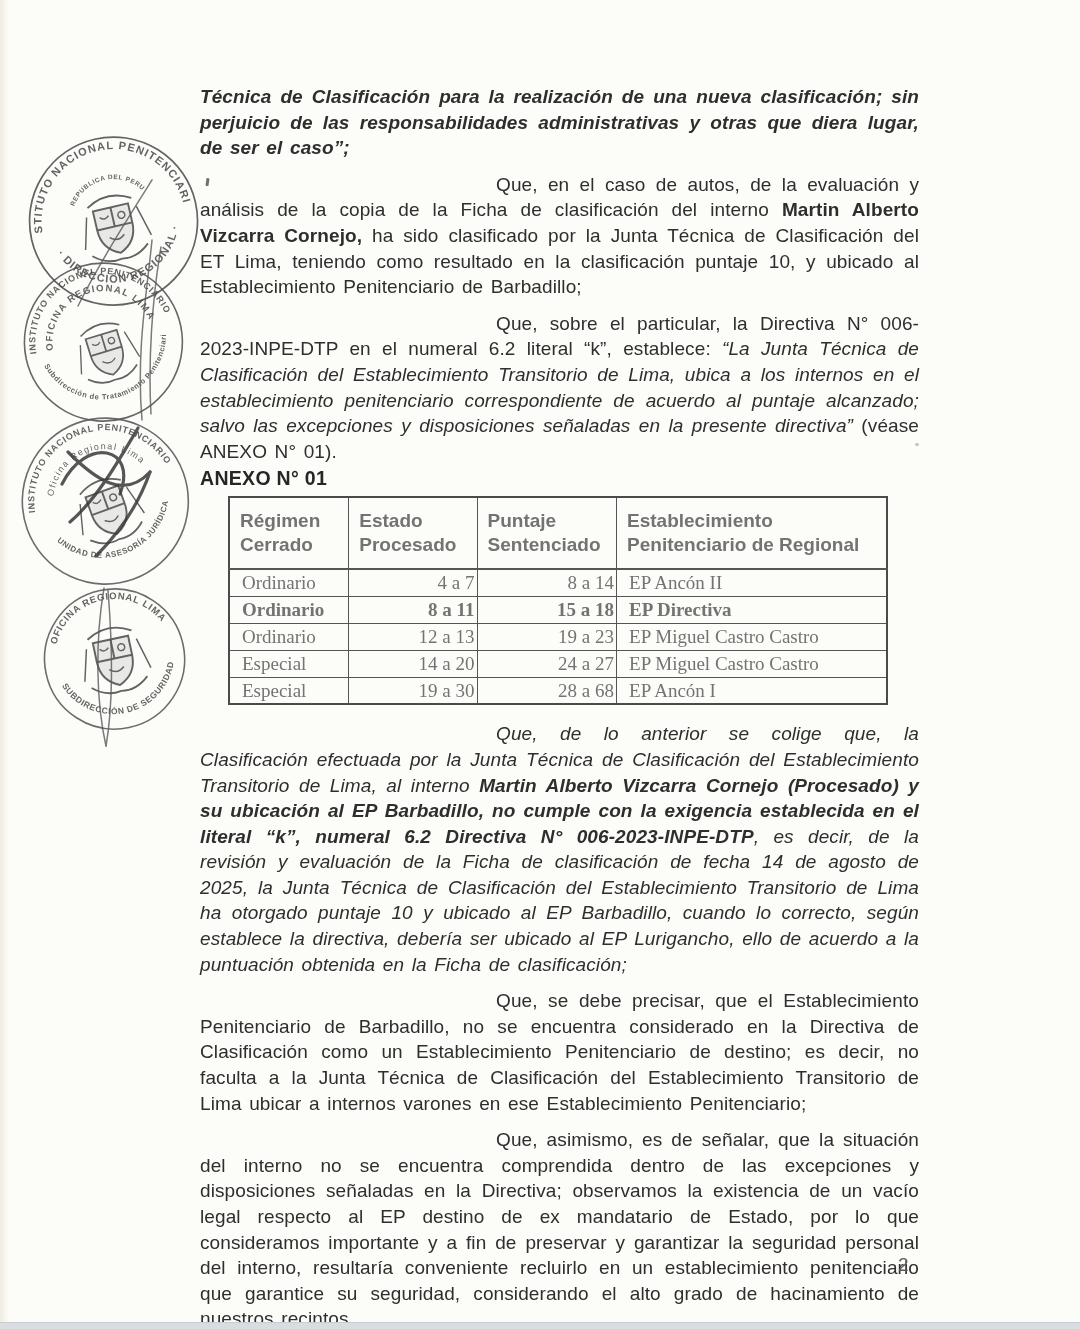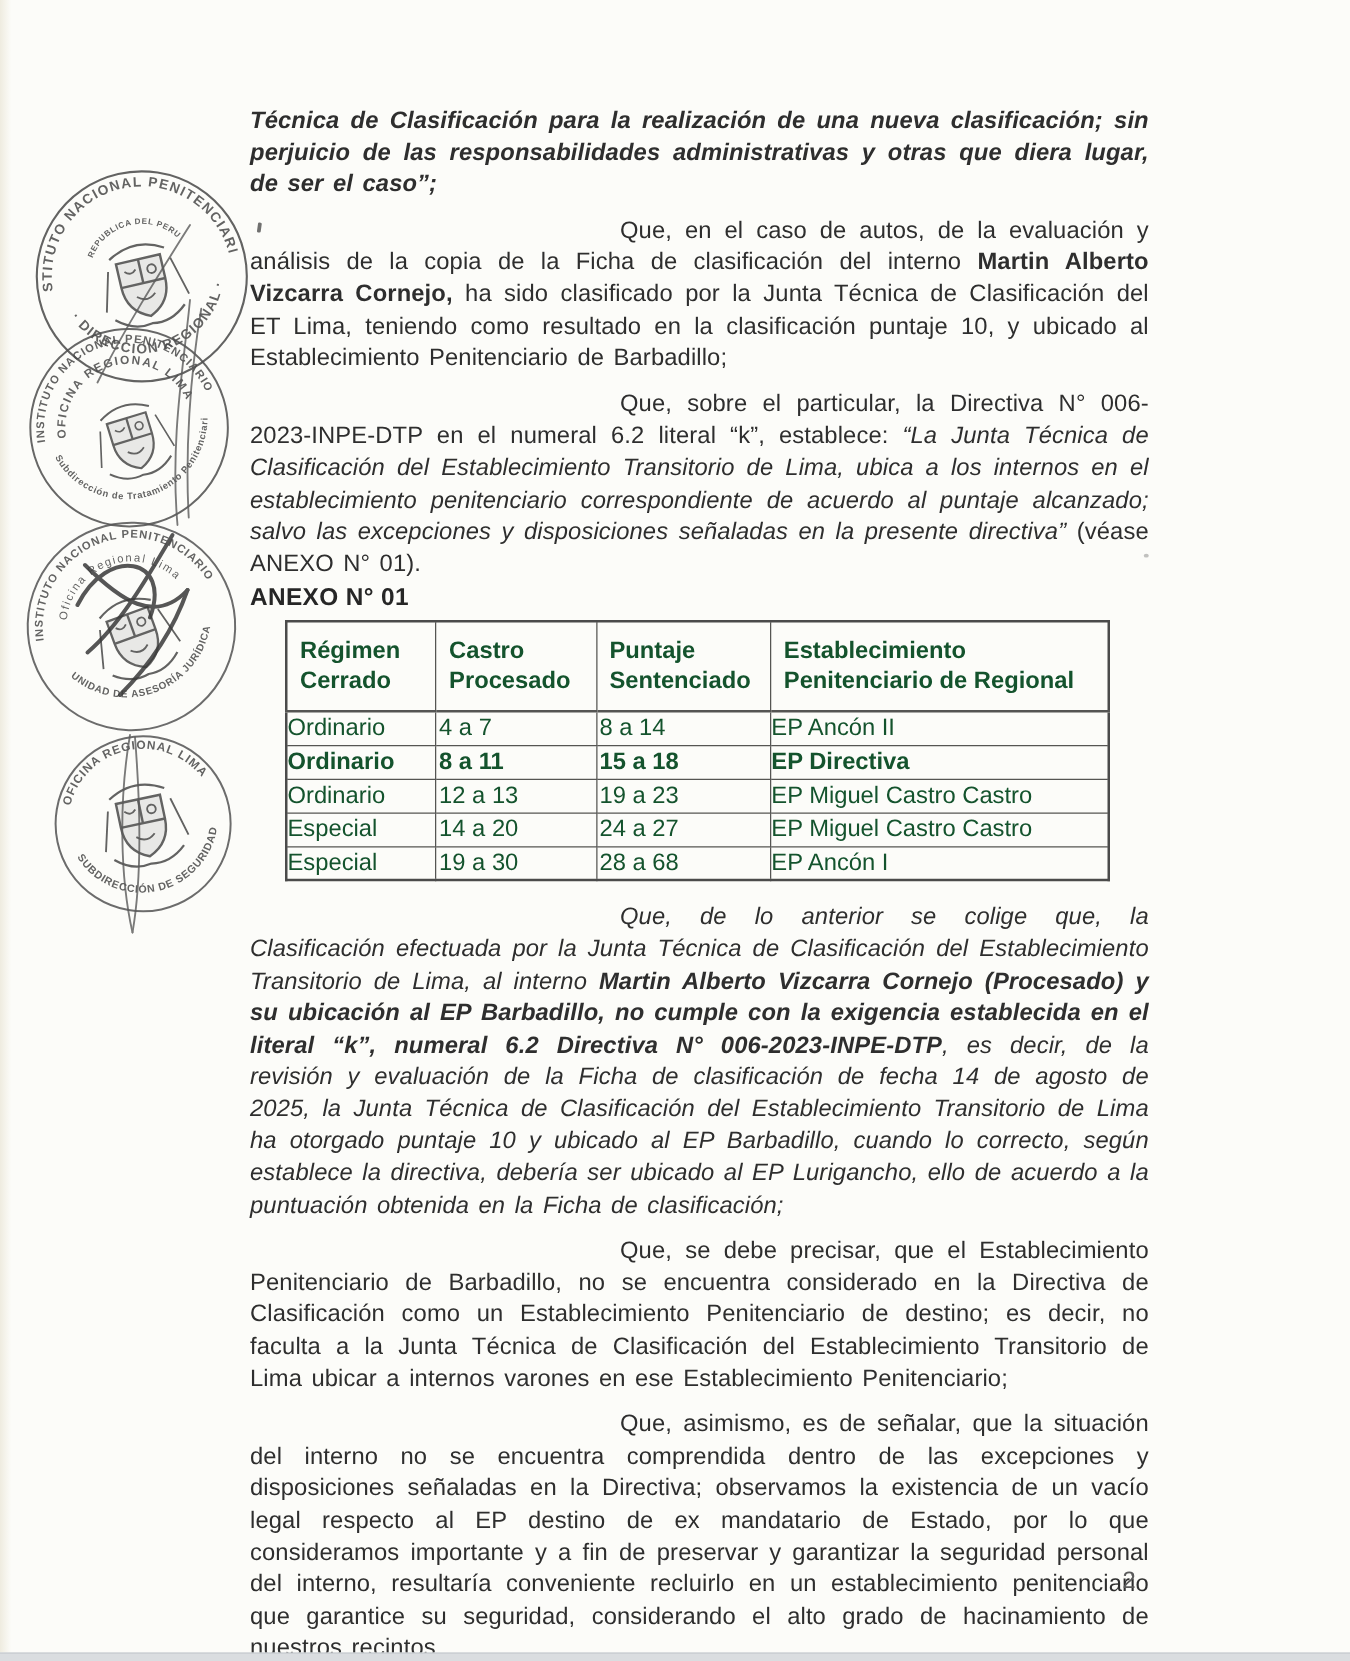--- a/index.html
+++ b/index.html
@@ -35,30 +35,30 @@
 
   .anexo-heading {
     margin-top:3px; text-align:left; font-size:19.5px; font-weight:bold;
     letter-spacing:.3px; color:#262626;
   }
 
   
   table.anexo {
     margin:6px 0 0 28px; width:660px; border-collapse:collapse;
     border:2.2px solid #4b4b4b; table-layout:fixed;
-    font-size:19px; color:#14532d; background:transparent;
+    font-size:19px; color:#737373; background:transparent;
   }
   table.anexo th, table.anexo td { border:1.6px solid #555553; }
   table.anexo th {
     height:72px; text-align:left; vertical-align:middle;
     padding:4px 6px 4px 10px; line-height:24px; font-weight:bold;
     border-bottom-width:2.4px;
   }
-  table.anexo td { height:27px; padding:1px 6px 1px 0; }
-  table.anexo td.num { text-align:left; padding-left:2px; padding-right:2px; }
+  table.anexo td { height:27px; padding:1px 6px 1px 12px;font-family:Liberation Serif, serif; }
+  table.anexo td.num { text-align:right; padding-left:2px; padding-right:2px; }
   tr.row-bold td { font-weight:bold; }
   .col-regimen { width:18.2%; } .col-proc { width:19.5%; }
   .col-sent { width:21.2%; } .col-est { width:41.1%; }
 
   .after-table { margin-top:16px;font-style:italic; }
 
   .page-number { position:absolute; left:898px; top:1254px; font-size:19px; color:#5a5a5a; }
 
   
   .stamp { position:absolute; opacity:.86; }
@@ -166,21 +166,21 @@
   <table class="anexo">
     <colgroup>
       <col class="col-regimen">
         <col class="col-proc">
         <col class="col-sent">
         <col class="col-est">
     </colgroup>
     <thead>
       <tr>
         <th>Régimen Cerrado</th>
-        <th>Castro Procesado</th>
+        <th>Estado Procesado</th>
         <th>Puntaje Sentenciado</th>
         <th>Establecimiento Penitenciario de Regional</th>
       </tr>
     </thead>
     <tbody>
 
     <tr>
           <td>Ordinario</td>
           <td class="num">4 a 7</td>
           <td class="num">8 a 14</td>

